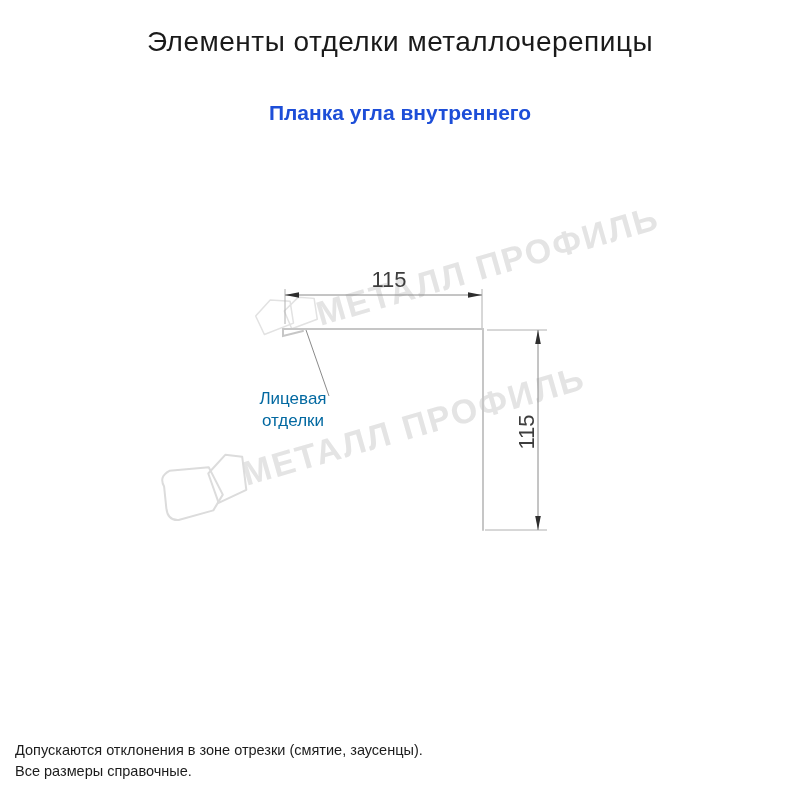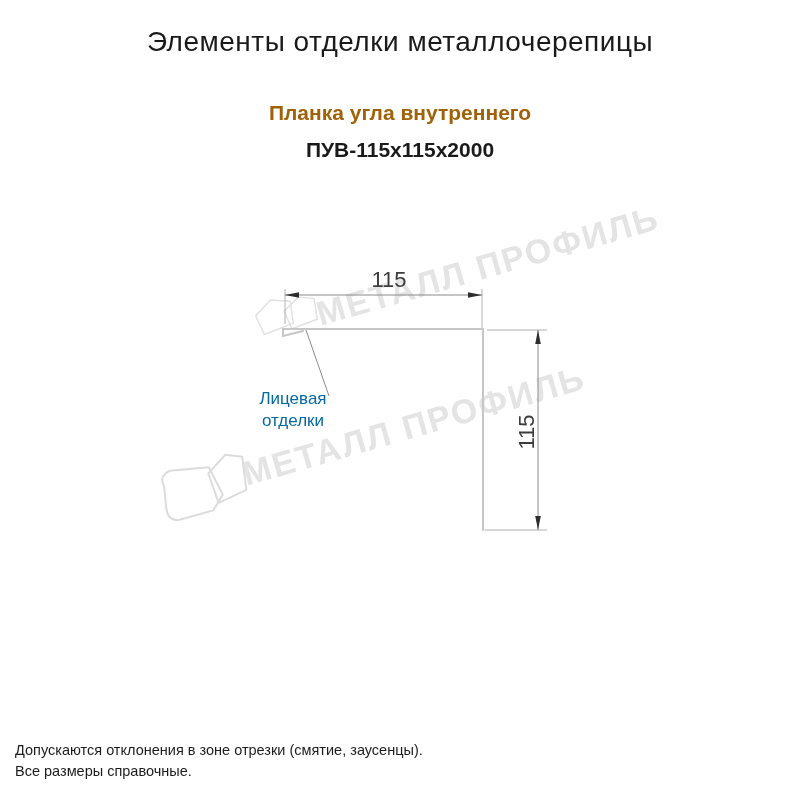--- a/index.html
+++ b/index.html
@@ -15,21 +15,21 @@
 
   .main-title {
     position: absolute; left: 0; top: 26px; width: 800px;
     text-align: center;
     font-size: 28px; font-weight: 400; color: #1a1a1a;
     letter-spacing: 0.5px;
   }
   .product-name {
     position: absolute; left: 0; top: 101px; width: 800px;
     text-align: center;
-    font-size: 21px; font-weight: 700; color: #a16207;
+    font-size: 21px; font-weight: 700; color: #1d4ed8;
   }
   .product-code {
     position: absolute; left: 0; top: 138px; width: 800px;
     text-align: center;
     font-size: 21px; font-weight: 700; color: #1a1a1a;
   }
 
   .diagram { position: absolute; inset: 0; }
   .diagram svg { position: absolute; left: 0; top: 0; }
 
@@ -69,21 +69,20 @@
     font-size: 14.5px; line-height: 21px; color: #1c1c1c;
   }
 </style>
 </head>
 <body>
 
 <div class="page">
 
   <div class="main-title">Элементы отделки металлочерепицы</div>
   <div class="product-name">Планка угла внутреннего</div>
-  <div class="product-code">ПУВ-115х115х2000</div>
 
   <div class="diagram">
 
     <div class="watermark-text wm-1">МЕТАЛЛ ПРОФИЛЬ</div>
     <div class="watermark-text wm-2">МЕТАЛЛ ПРОФИЛЬ</div>
 
     <svg width="800" height="800" viewBox="0 0 800 800">
 
       <g transform="rotate(-14 285 318)" stroke="#e2e2e2" fill="none" stroke-width="1.5" stroke-linejoin="round">
         <path d="M257 309 L275 297 L294 303 L292 325 L261 329 Z"></path>

